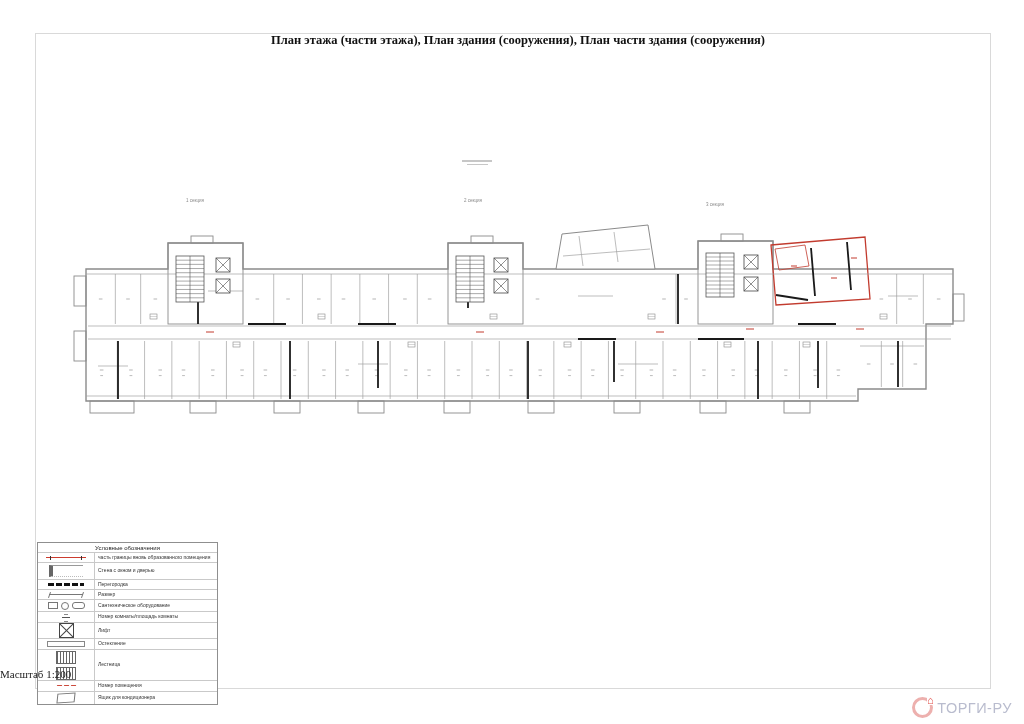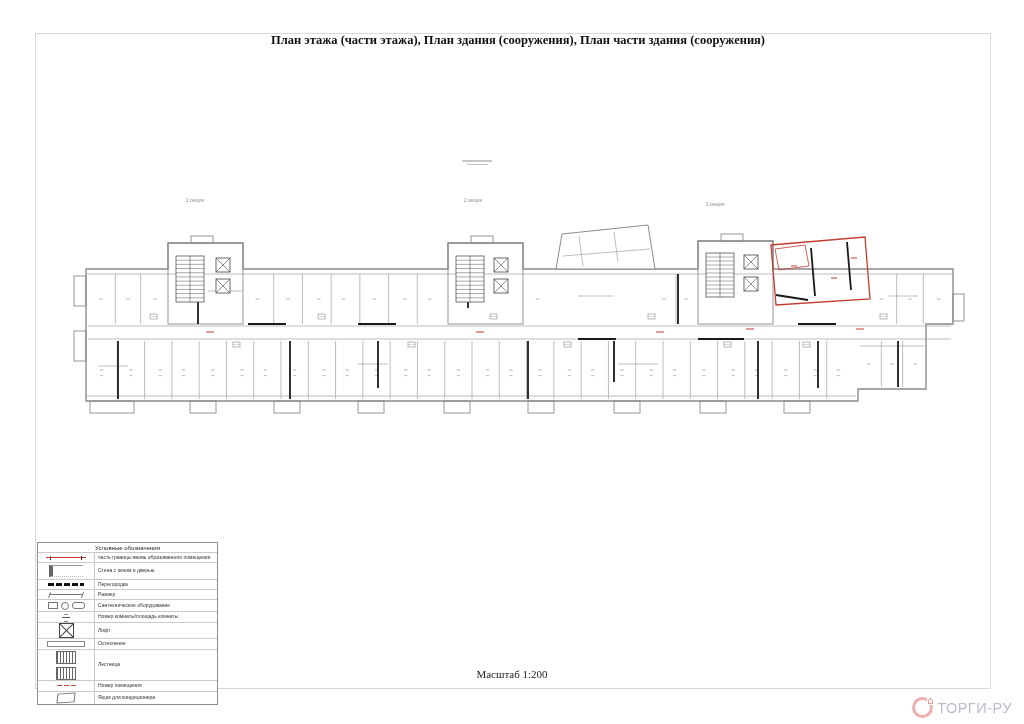--- a/index.html
+++ b/index.html
@@ -2,21 +2,21 @@
 <html><head>
 <meta charset="utf-8">
 <style>
   html,body{margin:0;padding:0;background:#ffffff;}
   body{width:1024px;height:724px;position:relative;overflow:hidden;
        font-family:"Liberation Sans",sans-serif;color:#222;}
   .frame{position:absolute;left:35px;top:33px;width:954px;height:654px;
          border:1px solid #d9d9d9;background:#fff;}
   .title{position:absolute;left:0;right:0;top:33px;text-align:center;
          font-family:"Liberation Serif",serif;font-weight:bold;font-size:12.5px;color:#111;padding-left:12px;}
-  .scale{position:absolute;left:0;right:0;top:668px;text-align:center;
+  .scale{position:absolute;left:0;right:0;top:668px;text-align:left;
          font-family:"Liberation Serif",serif;font-size:11px;color:#222;}
   .caption-smudge{position:absolute;left:462px;top:160px;width:30px;}
   .caption-smudge i{display:block;height:1.5px;background:#c7c7c7;margin-bottom:2px;}
   .caption-smudge i:last-child{width:70%;margin-left:15%;}
 
   
   #legend{position:absolute;left:37px;top:542px;width:179px;border:1px solid #8f8f8f;
           background:#fff;font-size:5px;color:#333;}
   .lg-header{text-align:center;font-size:6px;padding:1.5px 0;color:#222;}
   .lg-row{display:flex;border-top:1px solid #c9c9c9;align-items:center;min-height:9px;}

